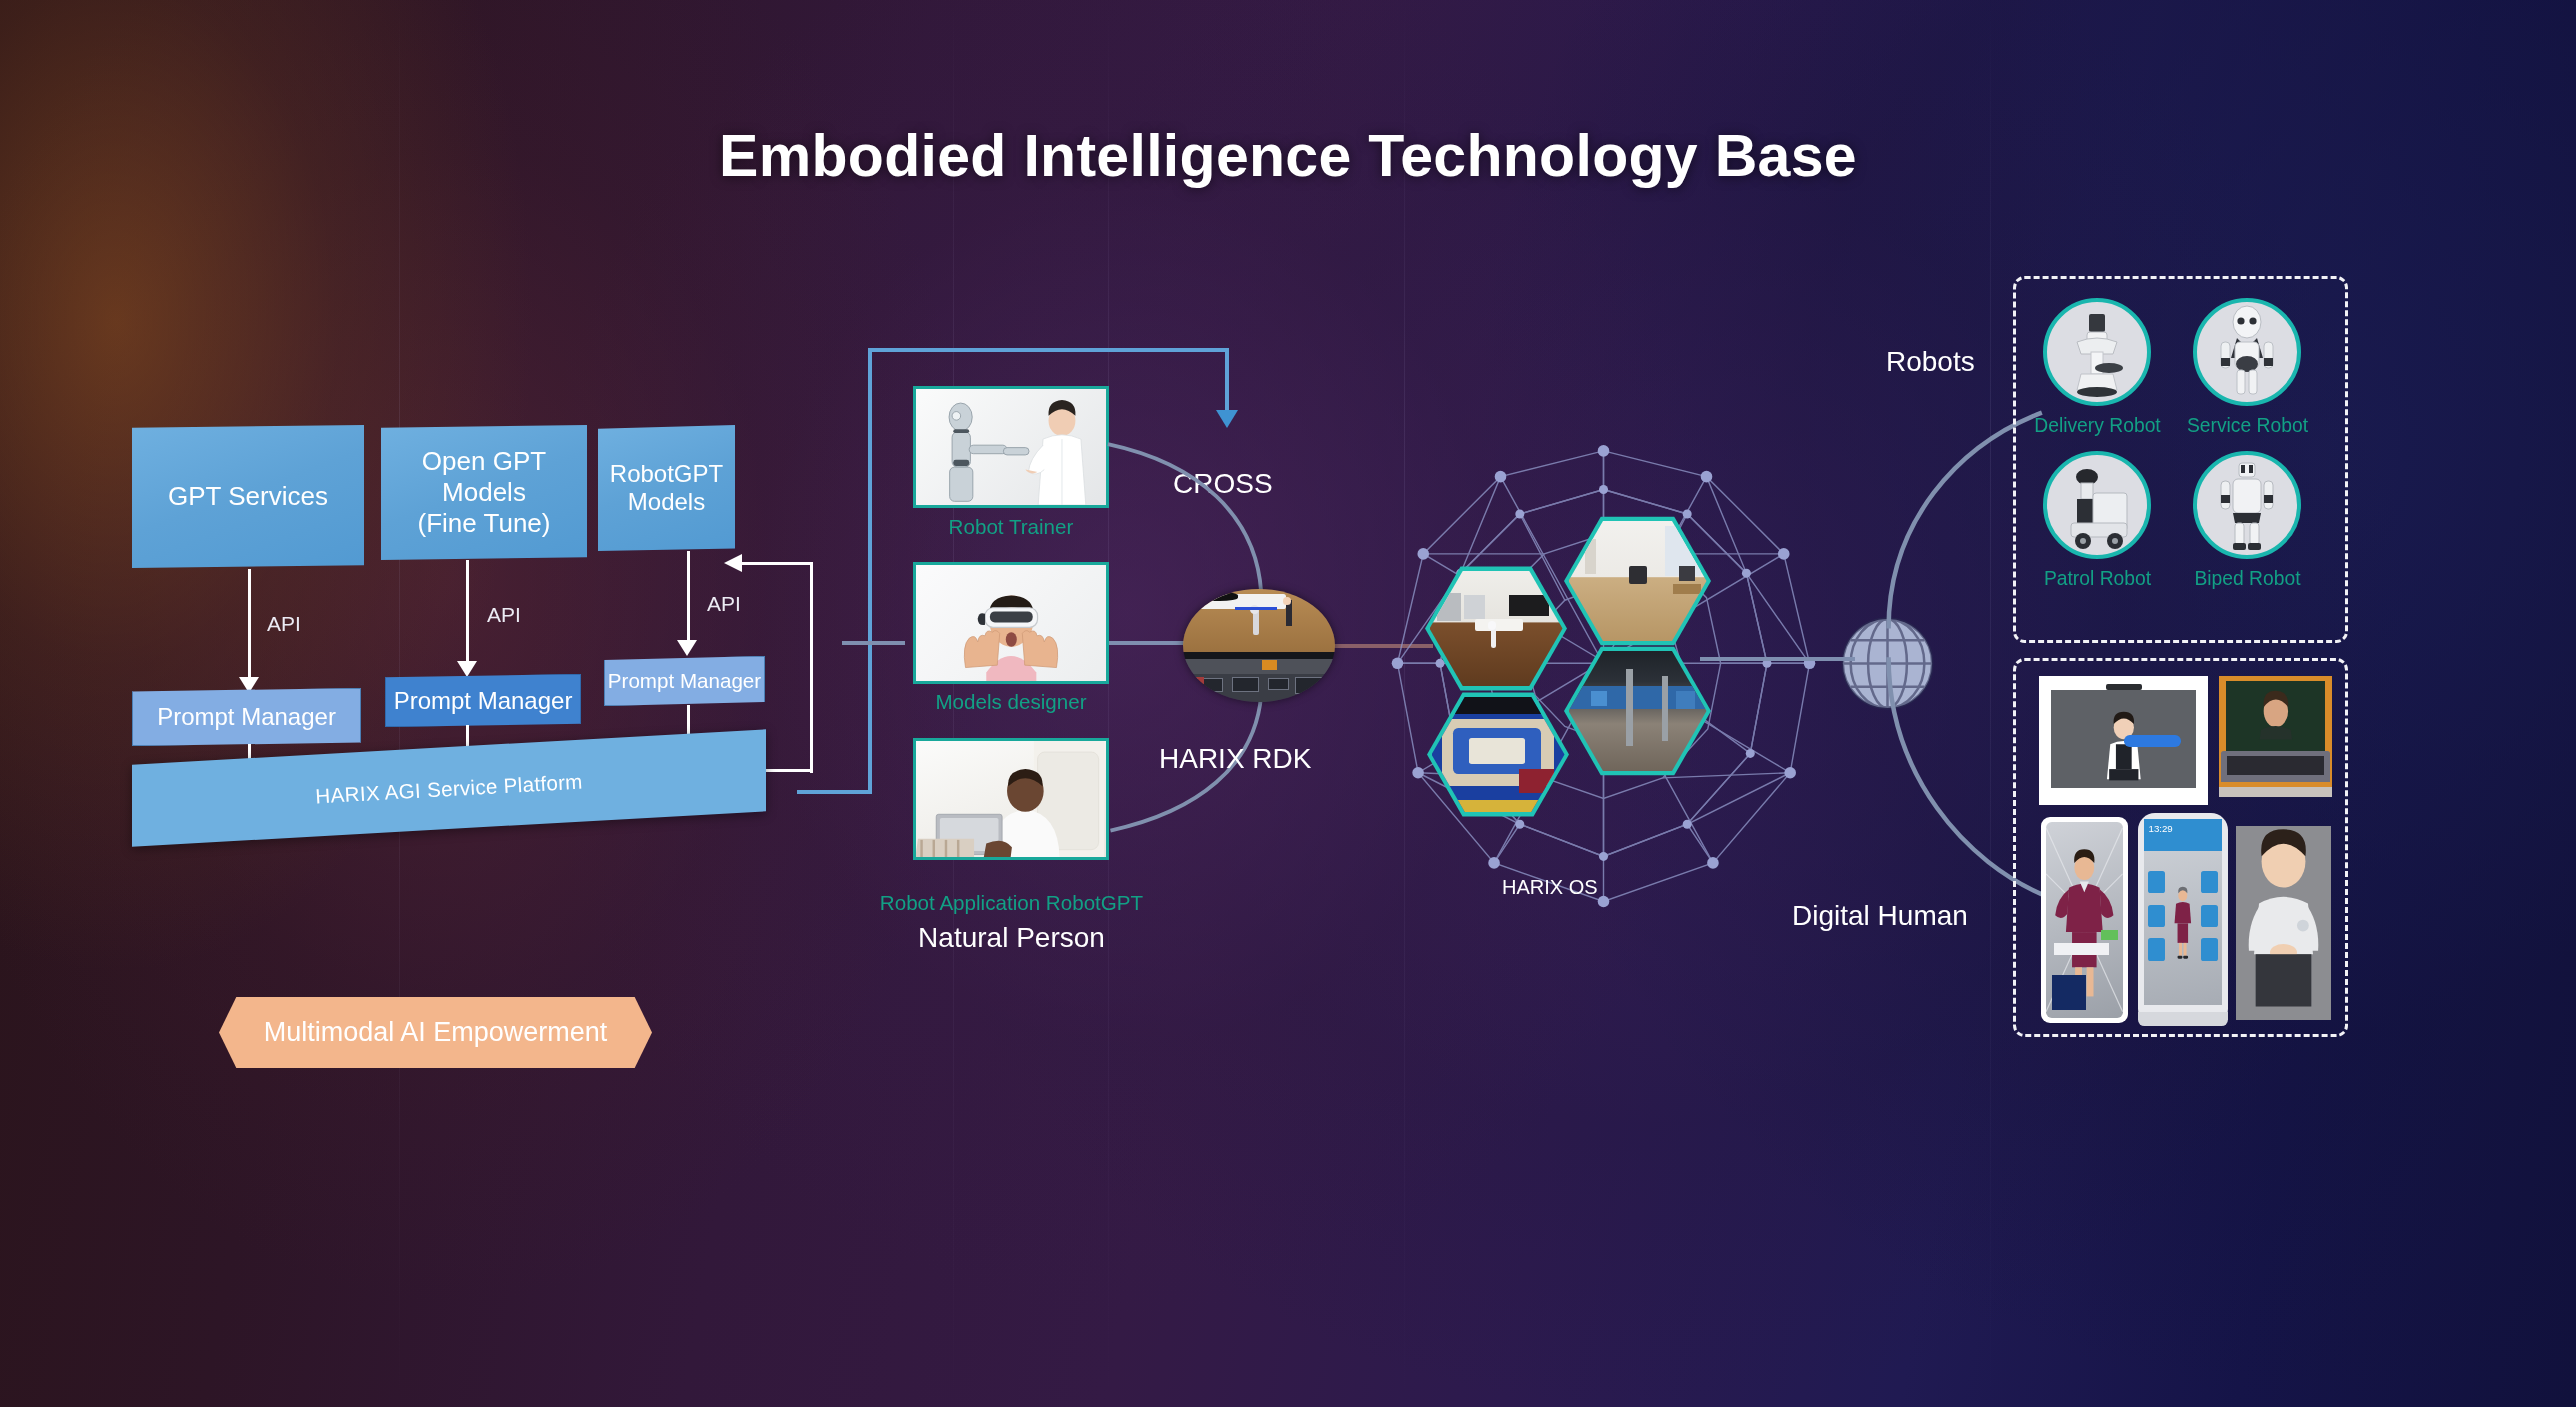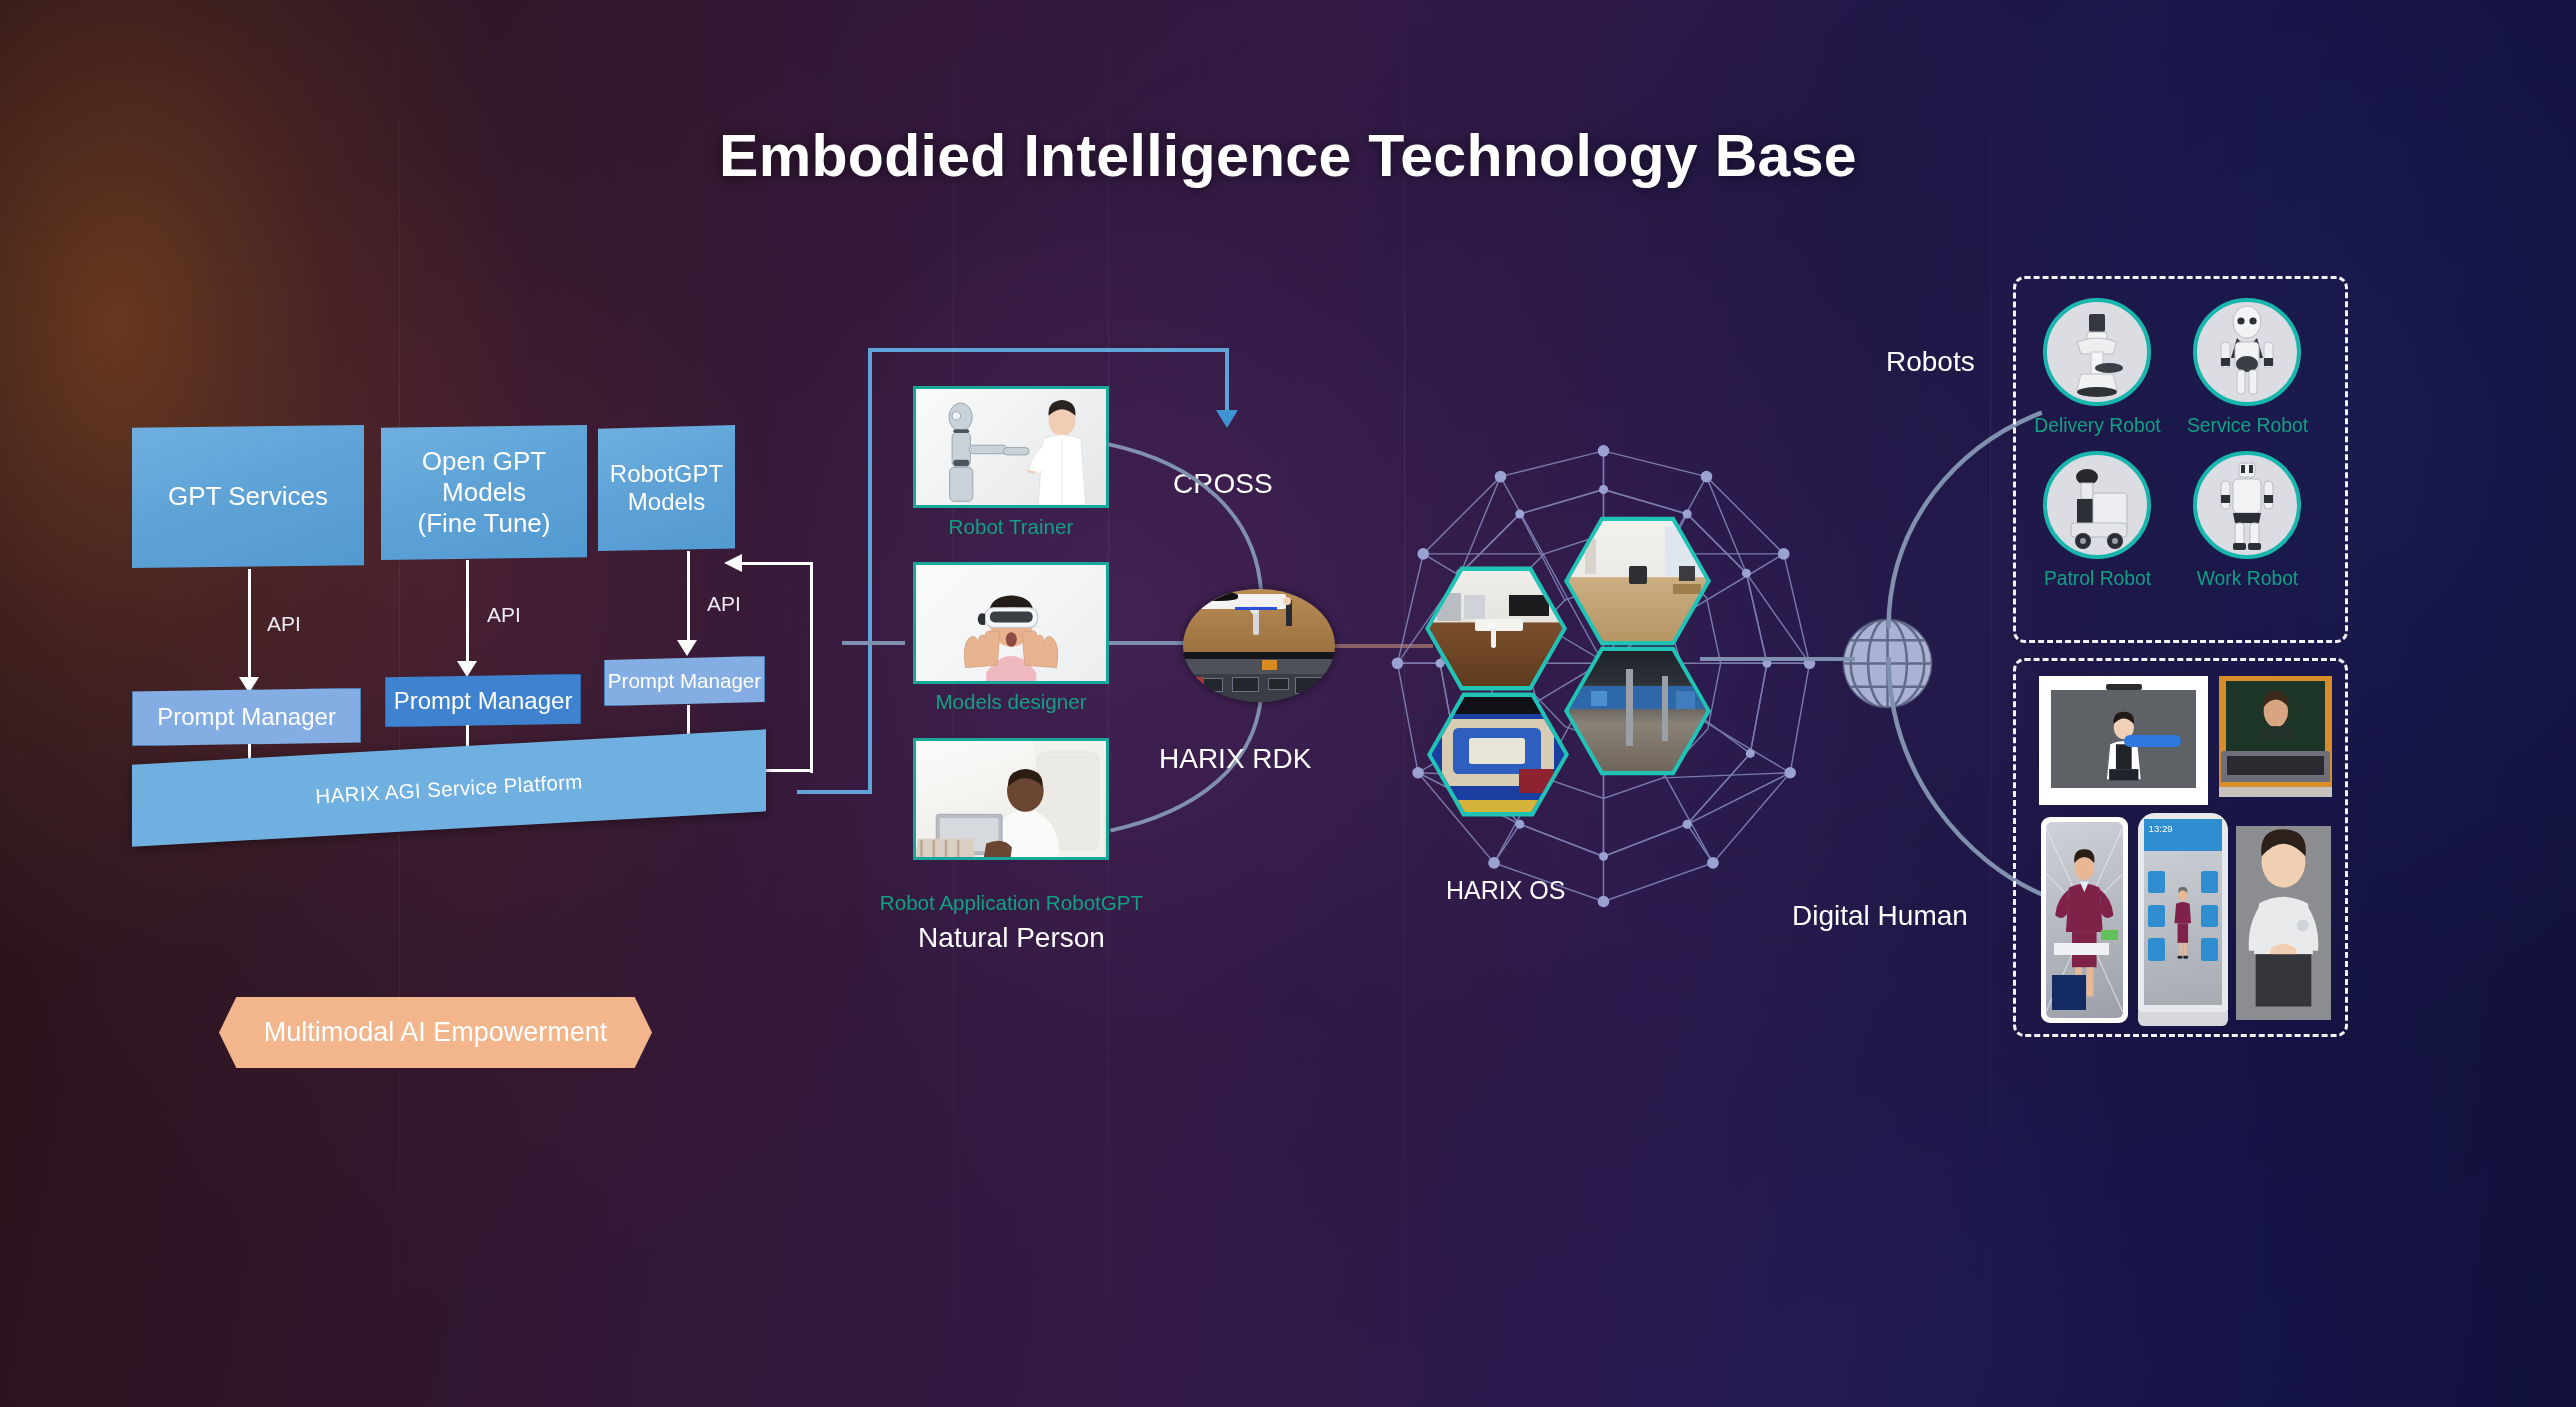--- a/index.html
+++ b/index.html
@@ -339,21 +339,21 @@
       <div style="position:absolute;inset:0;background:#1a3fa0;"></div>
       <div style="position:absolute;left:0;top:0;right:0;height:16%;background:#111218;"></div>
       <div style="position:absolute;left:8%;top:20%;width:84%;height:56%;background:#d8ccb4;border-radius:6.4px;"></div>
       <div style="position:absolute;left:16%;top:28%;width:66%;height:38%;background:#2f5fbe;border-radius:5.2px;"></div>
       <div style="position:absolute;left:28%;top:36%;width:42%;height:22%;background:#e8e4d8;border-radius:2.6px;"></div>
       <div style="position:absolute;left:66%;top:62%;width:26%;height:20%;background:#8e2230;"></div>
       <div style="position:absolute;left:0;bottom:0;right:0;height:12%;background:#d6b33a;"></div>
     </div>
   </div>
 
-  <div class="slab" style="left:1446px;top:876px;font-size:25px;">HARIX OS</div>
+  <div class="slab" style="left:1502px;top:876px;font-size:20px;">HARIX OS</div>
 
   <div id="globe">
     <svg viewBox="0 0 100 100" style="width:100%;height:100%;">
       <circle cx="50" cy="50" r="46" fill="#aab4d2"></circle>
       <g stroke="#2a2d52" stroke-width="2.6" fill="none" opacity=".55">
         <circle cx="50" cy="50" r="46"></circle>
         <ellipse cx="50" cy="50" rx="20" ry="46"></ellipse>
         <ellipse cx="50" cy="50" rx="38" ry="46"></ellipse>
         <path d="M4 50 H96"></path>
           <path d="M50 4 V96"></path>
@@ -431,21 +431,21 @@
       <rect x="67" y="26" width="9" height="28" rx="4" fill="#eef0f2" stroke="#b6bac0"></rect>
       <rect x="24" y="40" width="9" height="8" fill="#2c2f35"></rect>
         <rect x="67" y="40" width="9" height="8" fill="#2c2f35"></rect>
       <path d="M36 58 h28 l-2 10 h-24z" fill="#2c2f35"></path>
       <rect x="38" y="68" width="9" height="22" rx="3" fill="#f1f2f4" stroke="#b6bac0"></rect>
       <rect x="53" y="68" width="9" height="22" rx="3" fill="#f1f2f4" stroke="#b6bac0"></rect>
       <rect x="36" y="88" width="13" height="7" rx="2" fill="#2c2f35"></rect>
         <rect x="51" y="88" width="13" height="7" rx="2" fill="#2c2f35"></rect>
     </svg>
   </div>
-  <div class="rlabel" style="left:2170px;top:568px;width:155px;">Work Robot</div>
+  <div class="rlabel" style="left:2170px;top:568px;width:155px;">Biped Robot</div>
 
   <div class="slab" style="left:1792px;top:900px;font-size:28px;">Digital Human</div>
 
   <div class="dashed" style="left:2013px;top:658px;width:335px;height:379px;"></div>
 
   <div style="position:absolute;left:2039px;top:676px;width:169px;height:129px;background:#fff;padding:5.8px;">
     <div style="position:absolute;left:11.6px;top:14px;right:11.6px;bottom:16.7px;background:#5e6166;"></div>
     <div style="position:absolute;left:calc(50% - 18px);top:7.7px;width:36px;height:6.4px;background:#2b2d31;border-radius:1.9px;"></div>
     <svg viewBox="0 0 120 120" style="position:absolute;left:30%;top:22%;width:40%;height:66%;">
       <ellipse cx="60" cy="26" rx="18" ry="21" fill="#f0d0b8"></ellipse>

